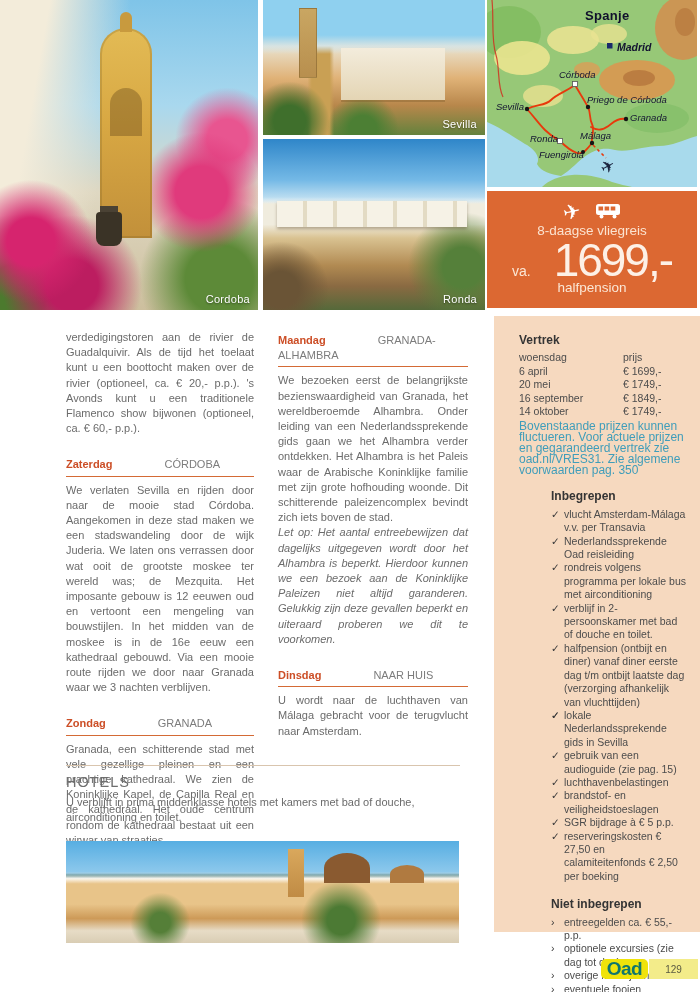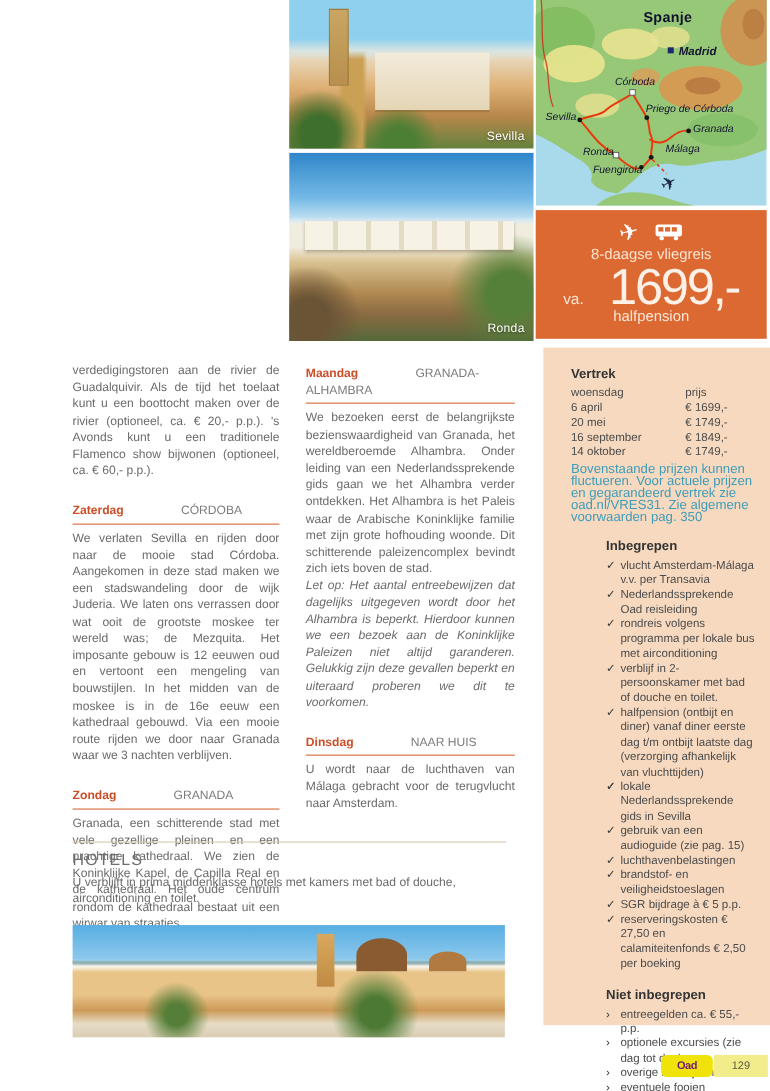--- a/index.html
+++ b/index.html
@@ -107,29 +107,34 @@
       linear-gradient(180deg, rgba(232,196,137,0) 36%, #e8c489 42% 62%, #cd9a58 76%, #e7dcc6 88%, #d9cdb4 100%);
   }
   .mez-tower { position:absolute; left:222px; top:8px; width:16px; height:48px;
     background:linear-gradient(#d9a85c,#c08b44); }
   .mez-dome { position:absolute; left:258px; top:12px; width:46px; height:30px;
     background:#8a5a30; border-radius:50% 50% 0 0; box-shadow:60px 6px 0 -6px #b07a40; }
   
   .footer-bar { position:absolute; top:959px; left:601px; height:20px; display:flex; }
   .oad-box { width:47px; height:20px; background:#f0e30a; border-radius:5px;
     display:flex; align-items:center; justify-content:center;
-    font-weight:bold; font-size:10px; color:#701a75; letter-spacing:-0.5px;text-align:center; }
+    font-weight:bold; font-size:19px; color:#0f766e; letter-spacing:-0.5px;text-align:center; }
   .page-num-box { width:49px; height:20px; background:#f3ec8a; margin-left:1px;
     display:flex; align-items:center; justify-content:center; font-size:10px; color:#5a5a42; }
 </style>
 </head>
 <body>
 
 <div class="page">
 
+  <div class="photo ph-cordoba">
+    <div class="tower"></div>
+    <div class="lantern"></div>
+    <span class="photo-label">Cordoba</span>
+  </div>
 
   <div class="photo ph-sevilla">
     <div class="sev-tower"></div>
     <div class="sev-block"></div>
     <span class="photo-label">Sevilla</span>
   </div>
 
   <div class="photo ph-ronda">
     <div class="ronda-houses"></div>
     <span class="photo-label">Ronda</span>
@@ -174,21 +179,21 @@
       <rect x="120" y="43" width="5.5" height="5.5" fill="#1b2a6b"></rect>
       <text x="113" y="172" font-size="17" fill="#1b2540" transform="rotate(-28 121 165)">✈</text>
     </svg>
     <span class="map-title" style="left:98px; top:8px;">Spanje</span>
     <span class="map-lbl map-madrid" style="left:130px; top:41px;">Madrid</span>
     <span class="map-lbl" style="left:72px; top:69px;">Córboda</span>
     <span class="map-lbl" style="left:100px; top:94px;">Priego de Córboda</span>
     <span class="map-lbl" style="left:9px; top:101px;">Sevilla</span>
     <span class="map-lbl" style="left:143px; top:112px;">Granada</span>
     <span class="map-lbl" style="left:43px; top:133px;">Ronda</span>
-    <span class="map-lbl" style="left:118px; top:130px;">Málaga</span>
+    <span class="map-lbl" style="left:93px; top:130px;">Málaga</span>
     <span class="map-lbl" style="left:52px; top:149px;">Fuengirola</span>
   </div>
 
   <div class="pricebox">
     <div class="pb-icons">
       <span class="pb-plane">✈</span>
       <svg width="26" height="16" viewBox="0 0 26 16">
         <rect x="1" y="1" width="24" height="11" rx="2.5" fill="#ffffff"></rect>
         <rect x="3.5" y="3.5" width="4.6" height="4" fill="#dc6832"></rect>
         <rect x="9.6" y="3.5" width="4.6" height="4" fill="#dc6832"></rect>

